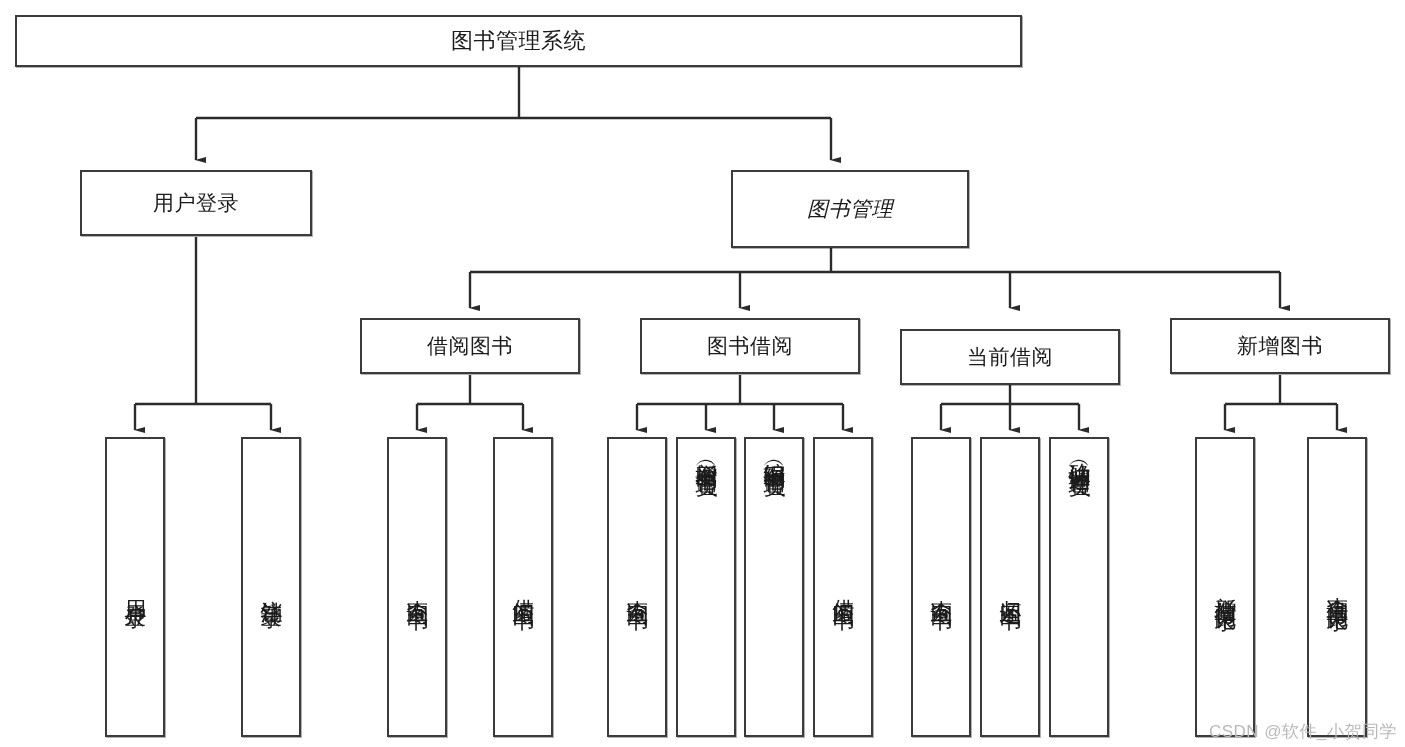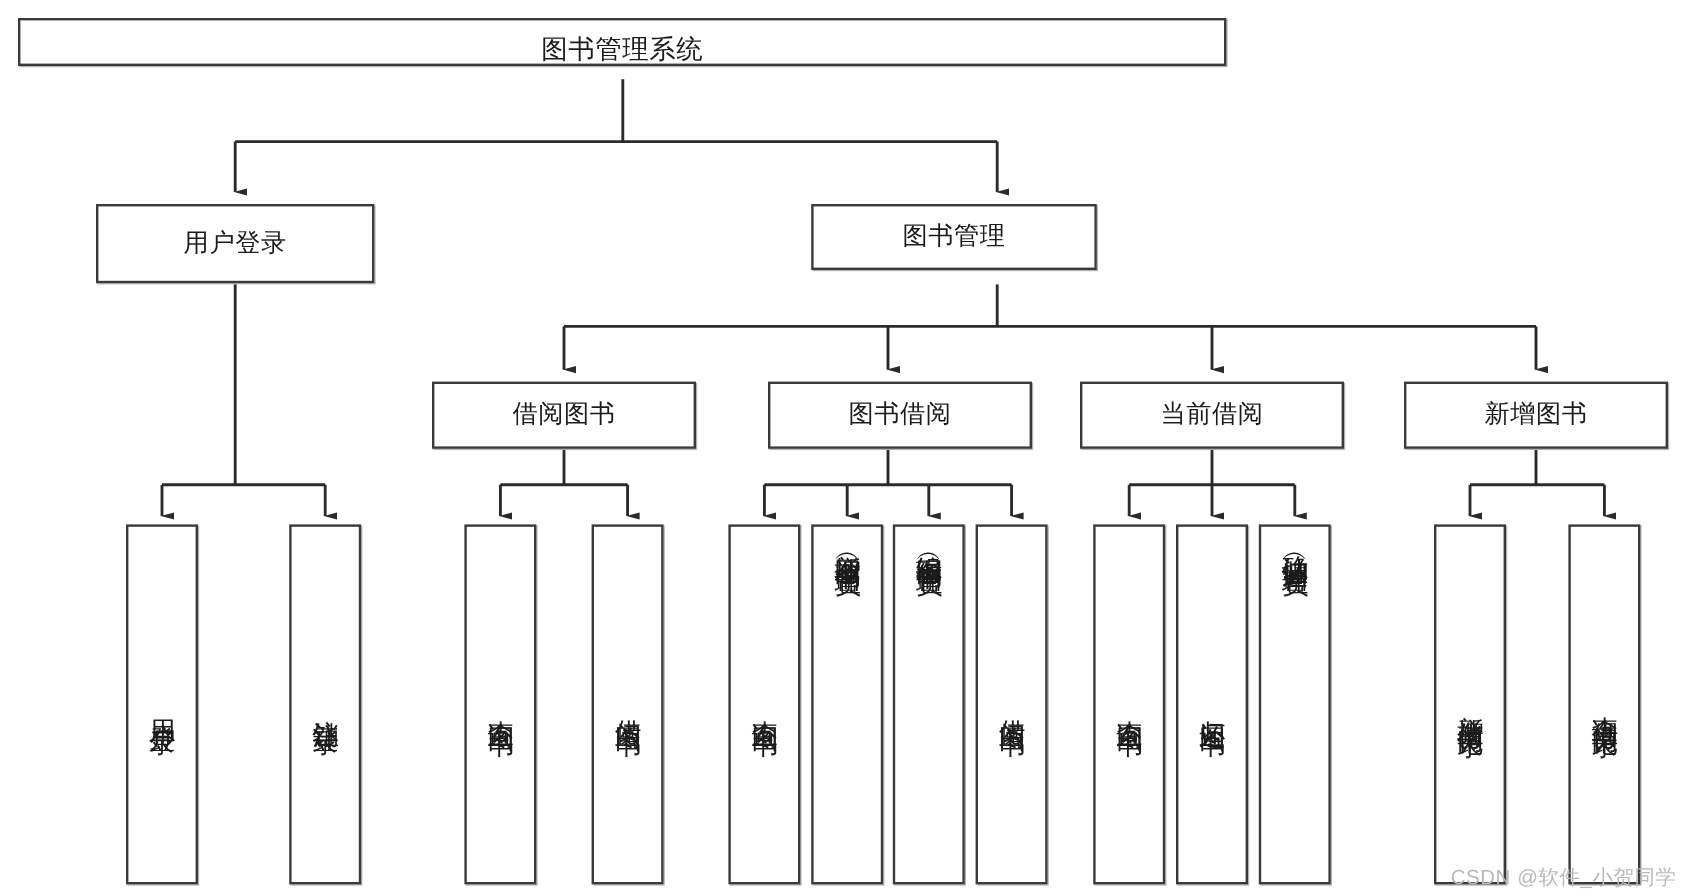--- a/index.html
+++ b/index.html
@@ -135,39 +135,39 @@
       <path d="M1010,404 L1010,430" marker-end="url(#arrow)"></path>
       <path d="M1079,404 L1079,430" marker-end="url(#arrow)"></path>
 
       <path d="M1280,375 L1280,404"></path>
       <path d="M1225,404 L1337,404"></path>
       <path d="M1225,404 L1225,430" marker-end="url(#arrow)"></path>
       <path d="M1337,404 L1337,430" marker-end="url(#arrow)"></path>
     </g>
   </svg>
 
-  <div class="node h root" style="left:15px; top:15px; width:1007px; height:40px;align-items:flex-end;">
+  <div class="node h root" style="left:15px; top:15px; width:1007px; height:52px;">
     <span class="label">图书管理系统</span>
   </div>
 
   <div class="node h" style="left:80px; top:170px; width:232px; height:66px;">
     <span class="label">用户登录</span>
   </div>
 
-  <div class="node h" style="left:676px; top:170px; width:238px; height:55px;">
+  <div class="node h" style="left:731px; top:170px; width:238px; height:78px;font-style:italic;">
     <span class="label">图书管理</span>
   </div>
 
   <div class="node h" style="left:360px; top:318px; width:220px; height:56px;">
     <span class="label">借阅图书</span>
   </div>
   <div class="node h" style="left:630px; top:318px; width:220px; height:56px;margin-left:10px;">
     <span class="label">图书借阅</span>
   </div>
-  <div class="node h" style="left:900px; top:318px; width:220px; height:56px;">
+  <div class="node h" style="left:900px; top:329px; width:220px; height:56px;">
     <span class="label">当前借阅</span>
   </div>
   <div class="node h" style="left:1170px; top:318px; width:220px; height:56px;">
     <span class="label">新增图书</span>
   </div>
 
   <div class="node v" style="left:105px; top:437px; width:60px; height:300px;">
     <span class="label">用户登录</span>
   </div>
   <div class="node v" style="left:241px; top:437px; width:60px; height:300px;">

